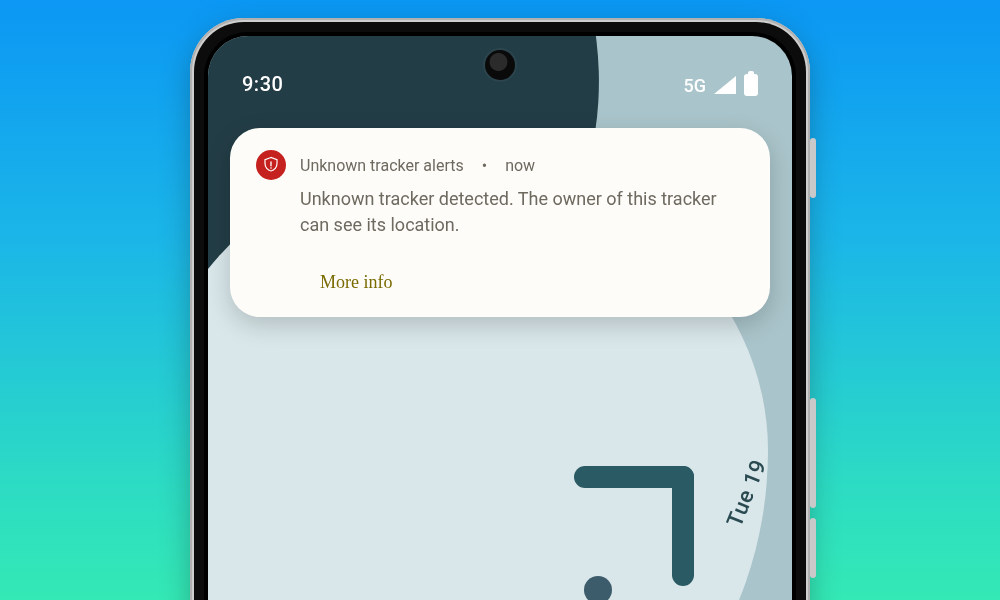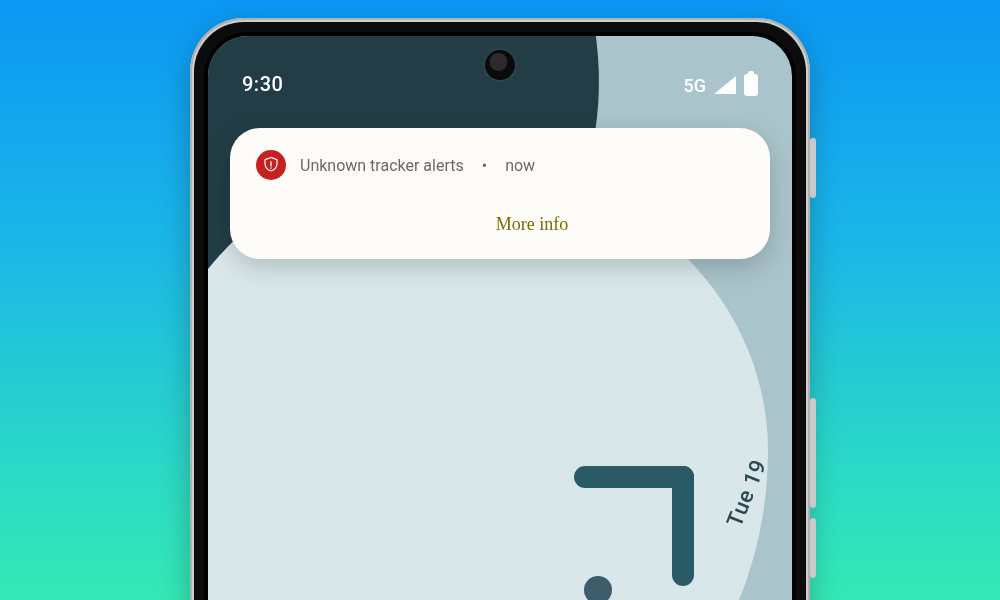--- a/index.html
+++ b/index.html
@@ -173,21 +173,20 @@
 
   
   .notif {
     position:absolute;
     top:92px; left:22px; right:22px;
     background:#fdfcf9;
     border-radius:30px;
     box-shadow:0 8px 24px rgba(0,0,0,.18);
     padding:22px 26px 24px 26px;
     z-index:6;
-    text-align:center;
   }
   .notif-head {
     display:flex;
     align-items:center;
     gap:14px;
     color:#6e6a60;
     font-size:16px;
   }
   .notif-icon {
     width:30px; height:30px;
@@ -269,20 +268,21 @@
                 <line x1="12" y1="8" x2="12" y2="13" stroke="#fff" stroke-width="1.8" stroke-linecap="round"></line>
                 <circle cx="12" cy="16" r="1.1" fill="#fff"></circle>
               </svg>
             </span>
             <span>Unknown tracker alerts</span>
             <span class="notif-dot">•</span>
             <span>now</span>
           </div>
 
 
+          <div class="notif-body">Unknown tracker detected. The owner of this tracker can see its location.</div>
 
           <div class="notif-action">More info</div>
         </div>
 
       </div>
     </div>
   </div>
 </div>
 
 </body></html>

